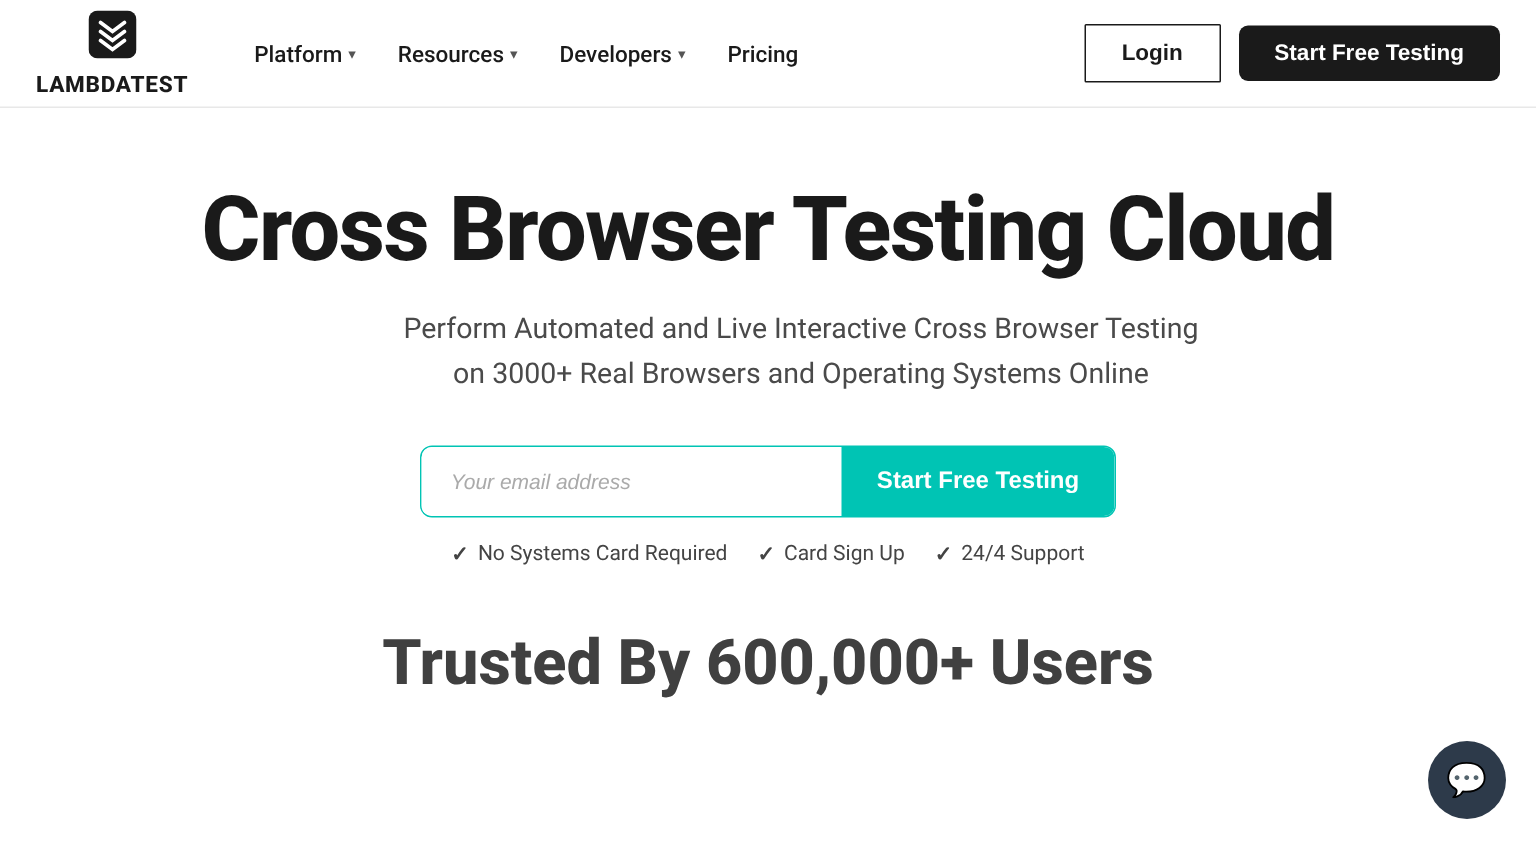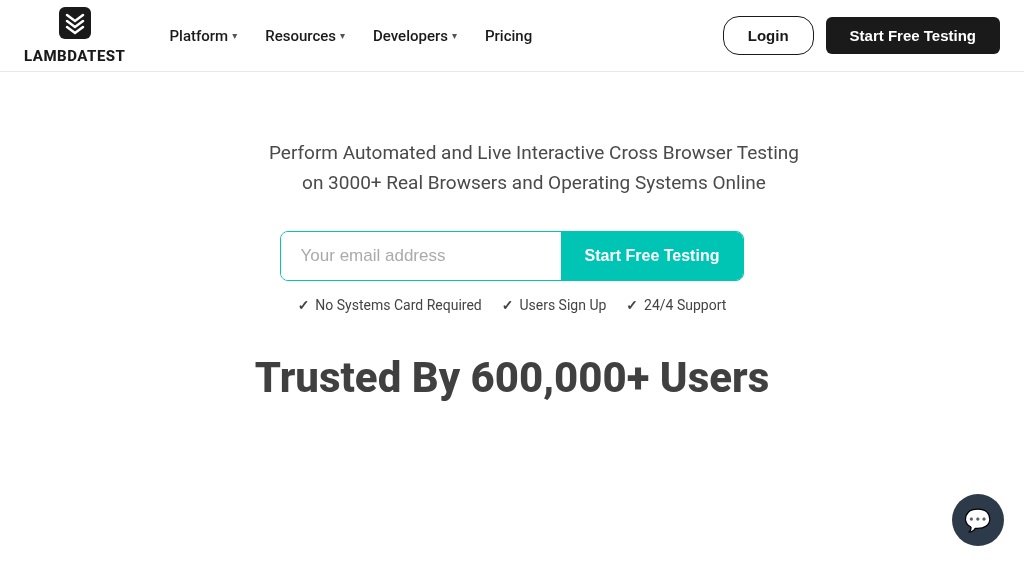--- a/index.html
+++ b/index.html
@@ -75,21 +75,21 @@
 
     .nav-actions {
       display: flex;
       align-items: center;
       gap: 12px;
     }
 
     .btn-login {
       padding: 10px 24px;
       border: 1.5px solid #1a1a1a;
-      border-radius: 16px;
+      border-radius: 1px;
       background: #fff;
       font-size: 15px;
       font-weight: 600;
       color: #1a1a1a;
       cursor: pointer;
       text-align: center;
     }
 
     .btn-start {
       padding: 10px 24px;
@@ -137,23 +137,24 @@
       border-radius: 8px;
       overflow: hidden;
       border: 1.5px solid #00c4b4;
     }
 
     .email-input {
       padding: 14px 20px;
       width: 280px;
       border: none;
       outline: none;
-      font-size: 17px;
+      font-size: 14px;
       color: #888;
       background: #fff;
+      font-style: italic;
     }
 
     .email-input::placeholder {
       color: #aaa;
     }
 
     .btn-email-start {
       padding: 14px 24px;
       border: none;
       background: #00c4b4;
@@ -246,35 +247,36 @@
     </div>
   </div>
 
   <div class="nav-actions">
     <button class="btn-login">Login</button>
     <button class="btn-start">Start Free Testing</button>
   </div>
 </nav>
 
 <section class="hero">
+  <h1 class="hero-title">Cross Browser Testing Cloud</h1>
   <p class="hero-subtitle">Perform Automated and Live Interactive Cross Browser Testing on 3000+ Real Browsers and Operating Systems Online</p>
 
   <div class="email-form">
     <input class="email-input" type="email" placeholder="Your email address" style="">
     <button class="btn-email-start">Start Free Testing</button>
   </div>
 
   <div class="features-row">
     <div class="feature-item">
       <span class="check-icon">✓</span>
       <span>No Systems Card Required</span>
     </div>
     <div class="feature-item">
       <span class="check-icon">✓</span>
-      <span>Users Sign Up</span>
+      <span>Card Sign Up</span>
     </div>
     <div class="feature-item">
       <span class="check-icon">✓</span>
       <span>24/4 Support</span>
     </div>
   </div>
 </section>
 
 <section class="trusted-section">
   <h2 class="trusted-title">Trusted By 600,000+ Users</h2>

